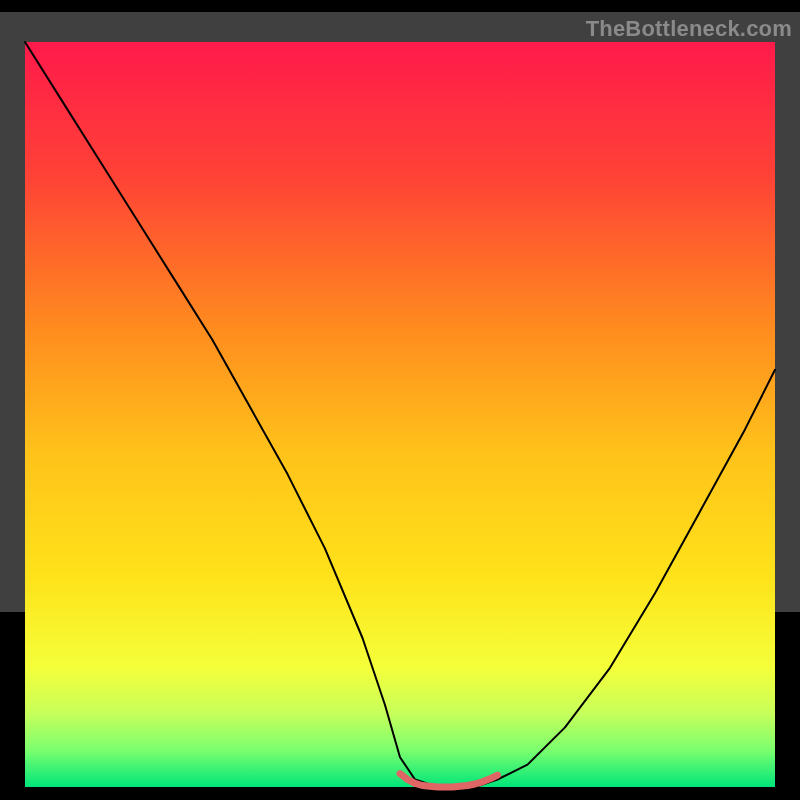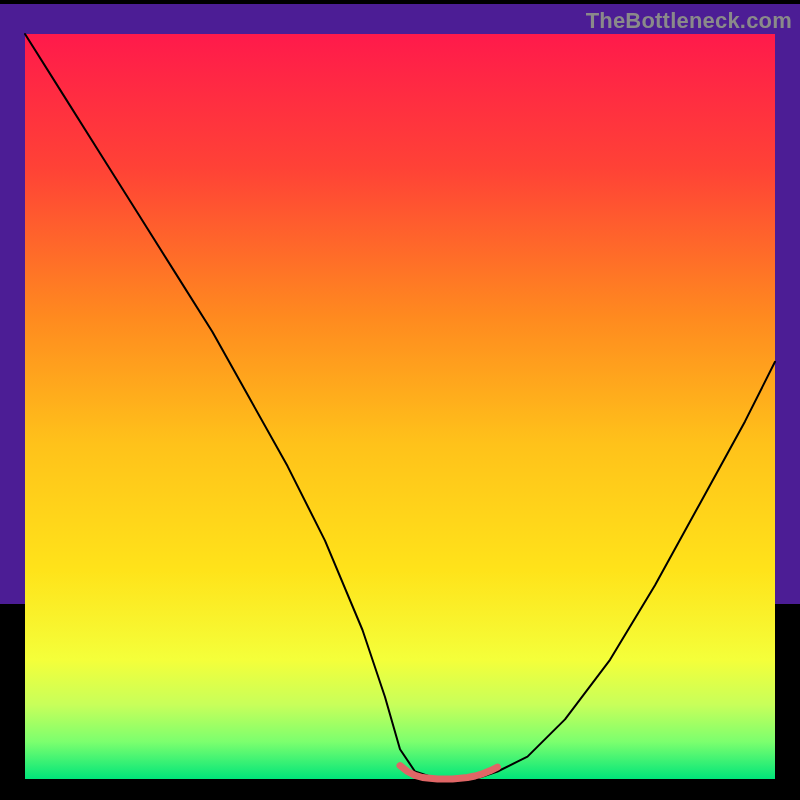--- a/index.html
+++ b/index.html
@@ -5,25 +5,25 @@
   html, body {
     margin: 0;
     padding: 0;
     width: 800px;
     height: 800px;
     background: #000000;
     overflow: hidden;
   }
   .frame {
     position: absolute;
-    top: 4px;
+    top: 12px;
     left: 0;
     width: 800px;
     height: 600px;
-    background: #4c1d95;
+    background: #404040;
   }
   .watermark {
     position: absolute;
     top: 4px;
     right: 8px;
     font-family: Arial, Helvetica, sans-serif;
     font-size: 22px;
     font-weight: 600;
     color: #8a8a8a;
     letter-spacing: 0.2px;

